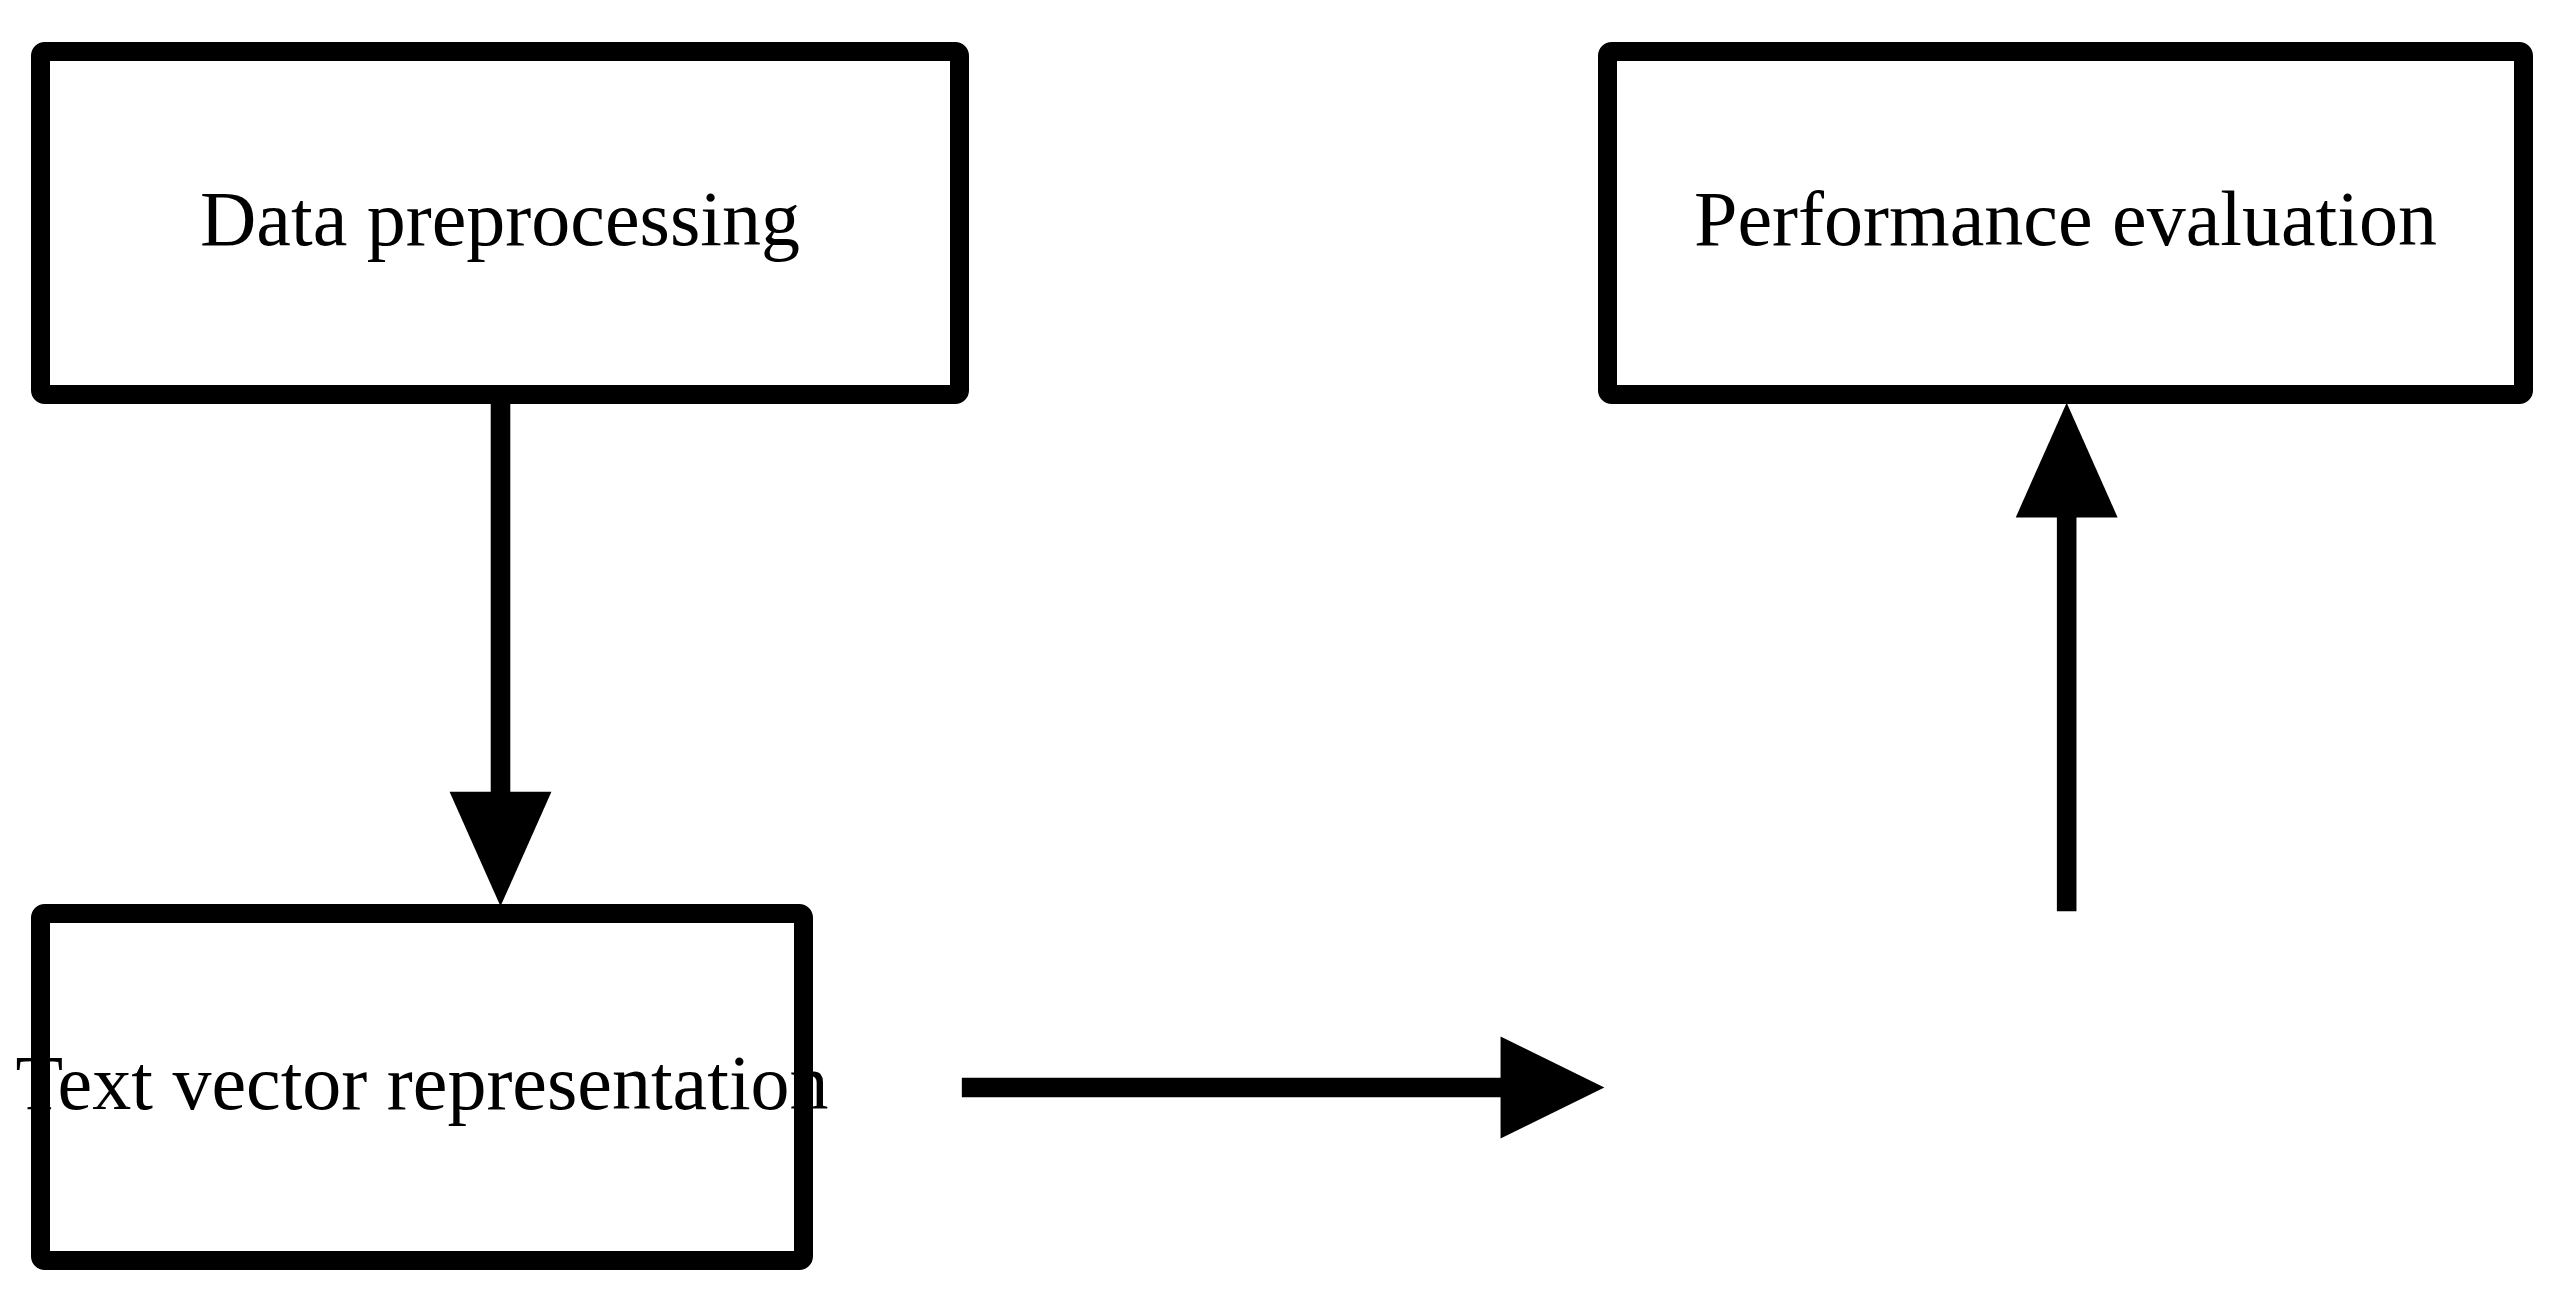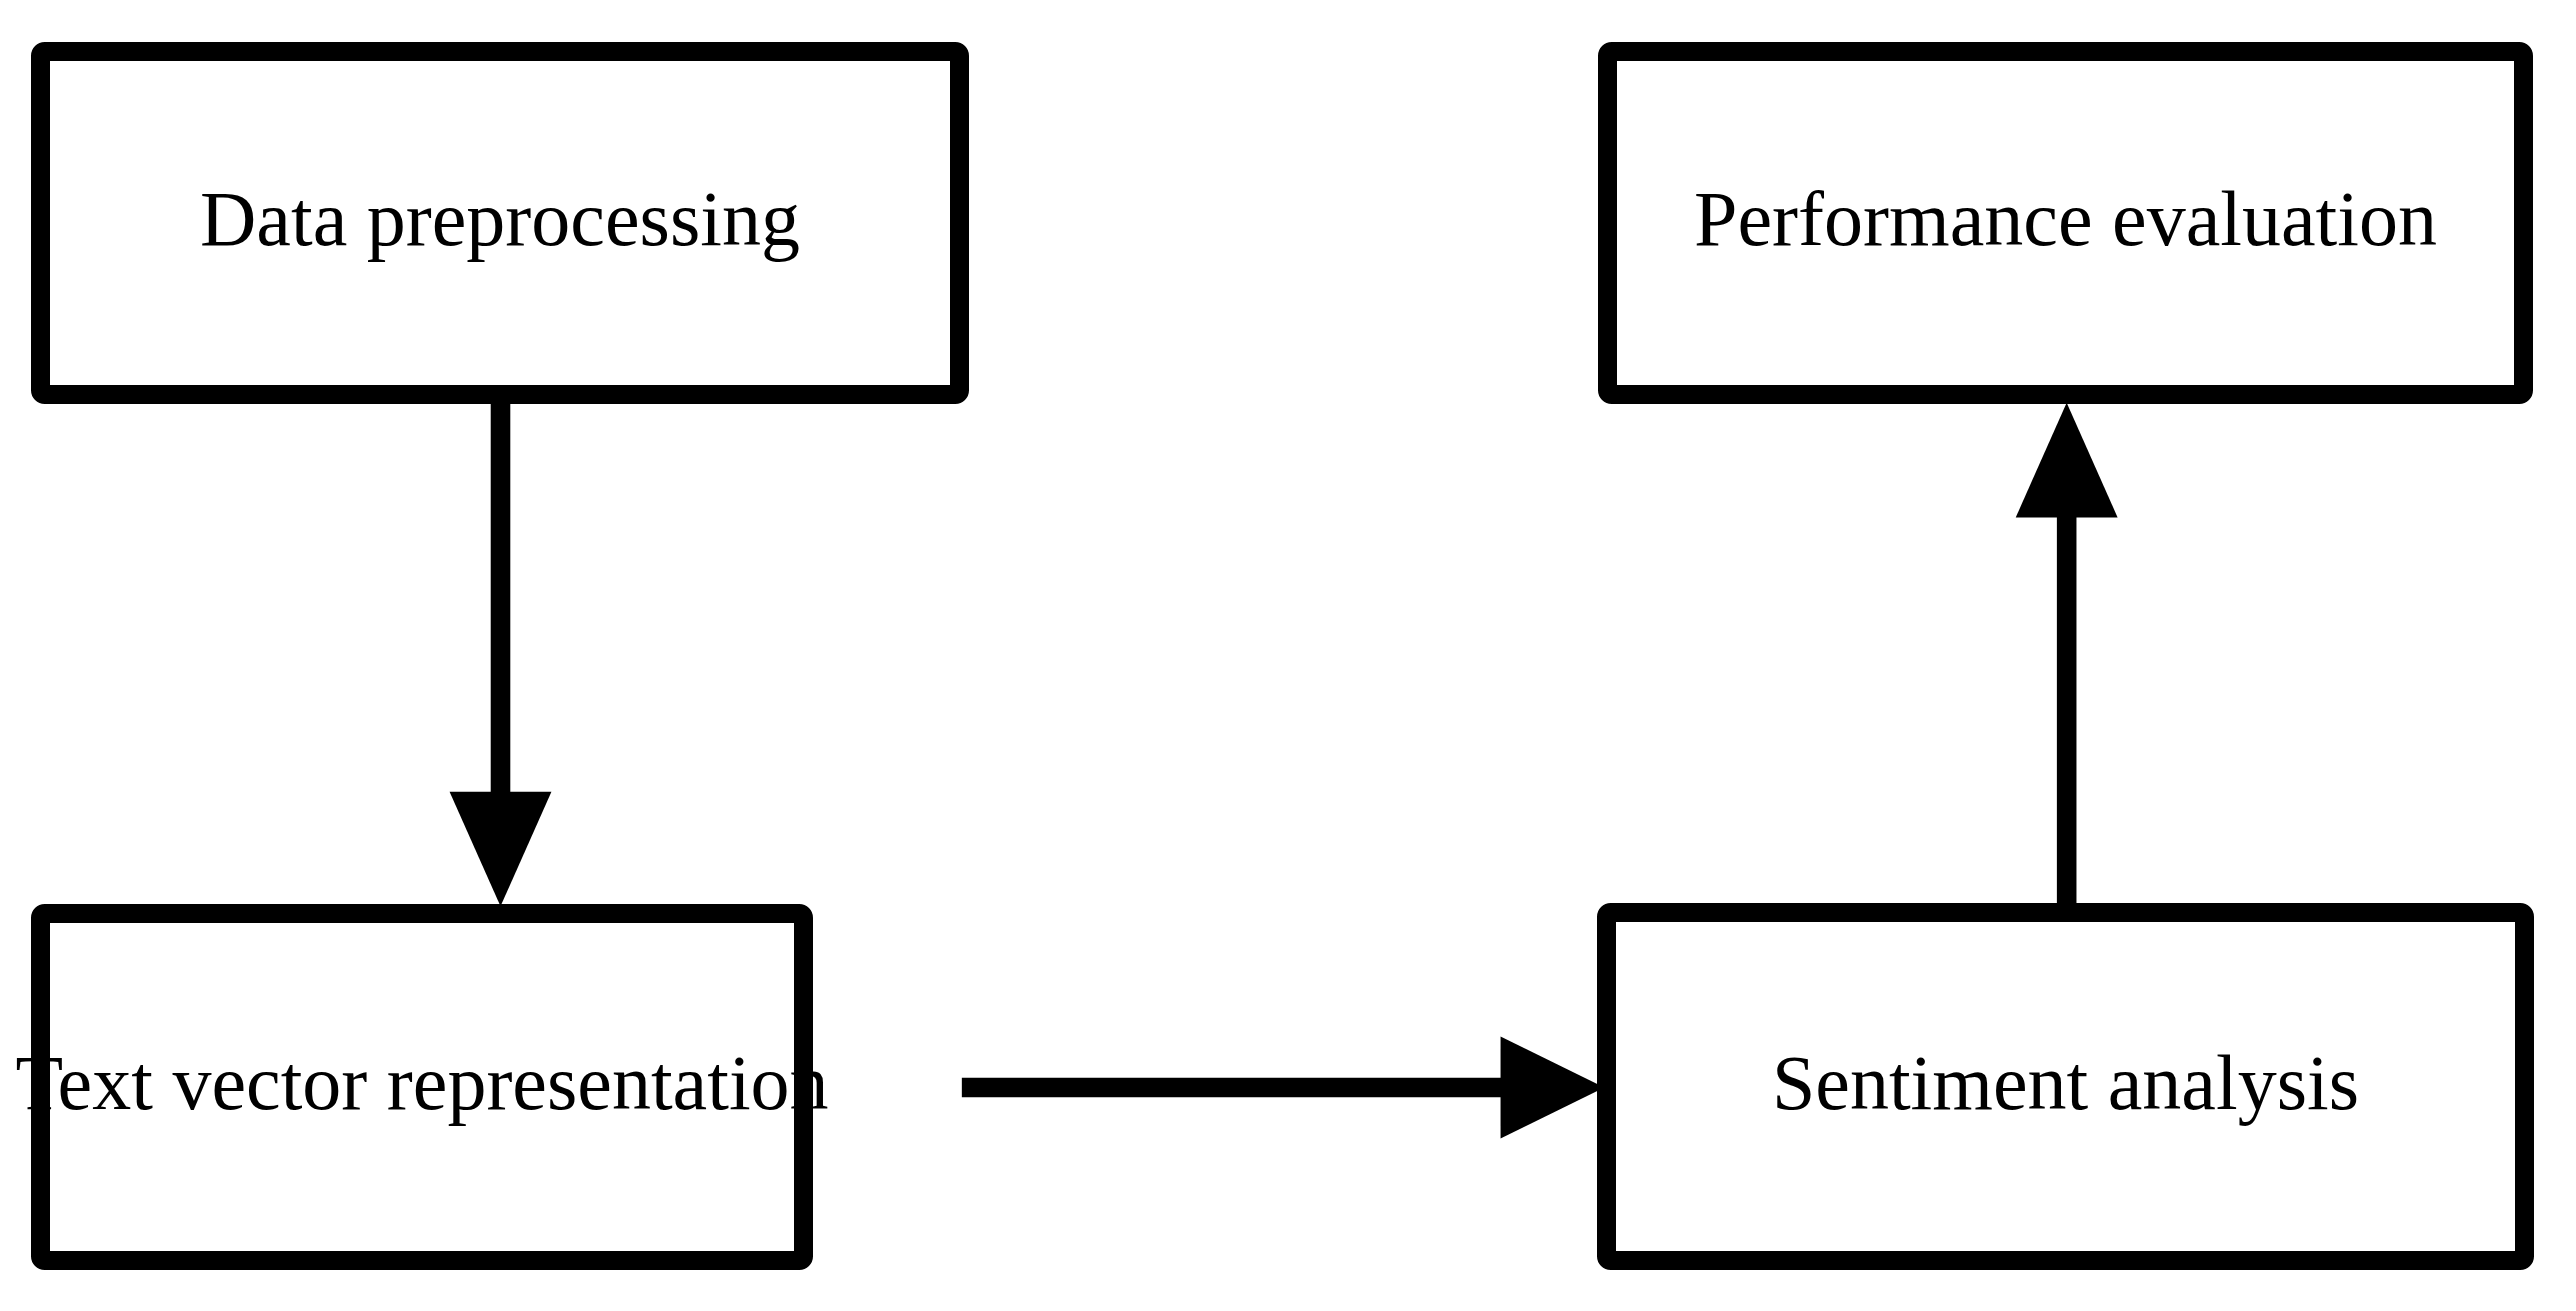--- a/index.html
+++ b/index.html
@@ -66,23 +66,20 @@
   </div>
 
   <div class="node node-performance-evaluation">
     <span class="node-label">Performance evaluation</span>
   </div>
 
   <div class="node node-text-vector">
     <span class="node-label">Text vector representation</span>
   </div>
 
-  <div class="node node-sentiment-analysis">
-    <span class="node-label">Sentiment analysis</span>
-  </div>
 
   <svg class="edges-layer" viewBox="0 0 2630 1339" xmlns="http://www.w3.org/2000/svg">
 
     <g>
       <line class="edge-stroke" x1="511" y1="405" x2="511" y2="818"></line>
       <polygon class="edge-head" points="459,808 563,808 511,925"></polygon>
     </g>
 
     <g>
       <line class="edge-stroke" x1="982" y1="1110" x2="1540" y2="1110"></line>

